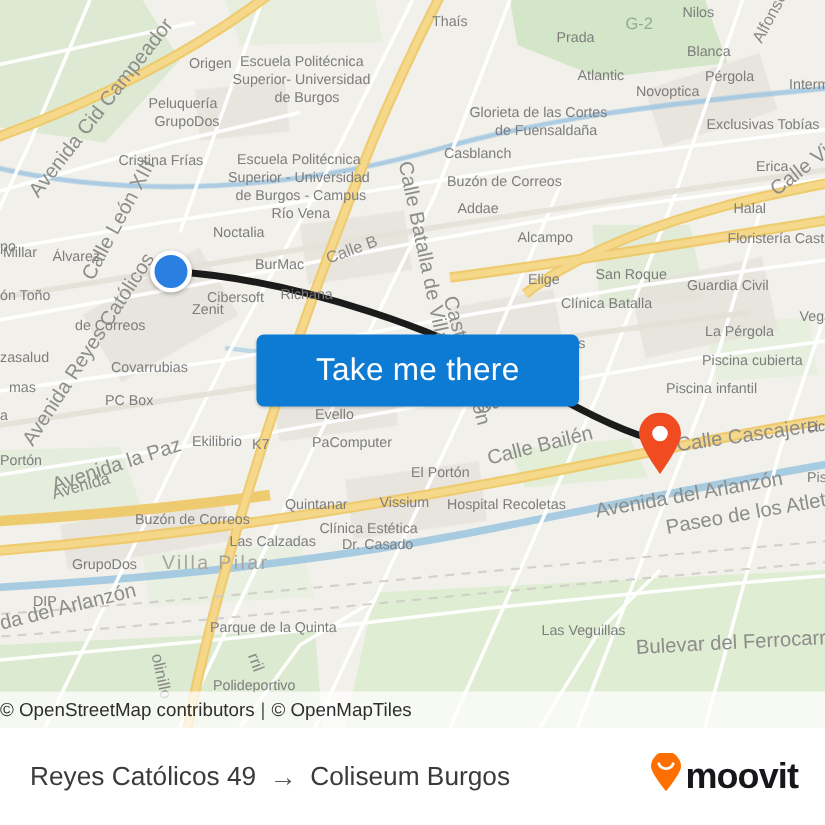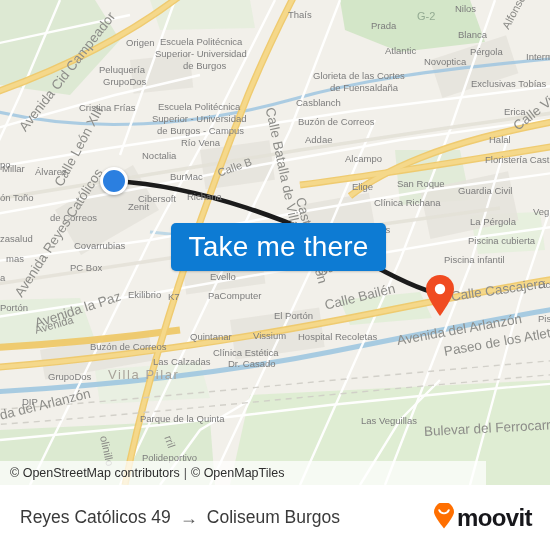--- a/index.html
+++ b/index.html
@@ -39,35 +39,35 @@
     border-radius:50%;background:#2b7fe0;border:3px solid #ffffff;
     box-sizing:border-box;
     box-shadow:0 1px 3px rgba(0,0,0,.30);
   }
   #dest-marker{position:absolute;left:425px;top:275px;width:30px;height:42px;}
 
   
   #take-me-there{
     position:absolute;left:171px;top:223px;width:215px;height:48px;
     background:#0d7bd3;border:none;border-radius:5px;
-    color:#ffffff;font-size:28px;font-family:"Liberation Sans", sans-serif;
+    color:#ffffff;font-size:21px;font-family:"Liberation Sans", sans-serif;
     letter-spacing:.2px;
     cursor:pointer;
     display:flex;align-items:center;justify-content:center;
     box-shadow:0 1px 2px rgba(0,0,0,.18);
     padding:0;
   }
 
   
   #attribution{
-    position:absolute;left:0;bottom:0;width:486px;height:24px;
+    position:absolute;left:0;bottom:0;width:550px;height:24px;
     display:flex;align-items:center;
     background:rgba(255,255,255,.72);
     font-size:12.5px;color:#2e2e2e;
-    padding-left:10px;box-sizing:border-box;
+    padding-left:0;box-sizing:border-box;
     font-family:"Liberation Sans", sans-serif;
   }
   #attribution span{white-space:nowrap;}
   .attr-sep{margin:0 4px;color:#555;}
 
   
   #footer{
     position:absolute;left:0;top:485px;width:550px;height:65px;
     background:#ffffff;
     display:flex;align-items:center;
@@ -215,21 +215,21 @@
         <div class="lbl poi" style="left: 471px; top: 78px;">Exclusivas Tobías</div>
         <div class="lbl street" style="left: 505px; top: 22px; transform: rotate(-62deg);">Alfonso XI</div>
         <div class="lbl poi" style="left: 496px; top: 106px; padding-left: 8px;">Erica</div>
         <div class="lbl bigstreet" style="left: 515px; top: 120px; transform: rotate(-38deg);">Calle Vi</div>
         <div class="lbl poi" style="left: 345px; top: 153px;">Alcampo</div>
         <div class="lbl poi" style="left: 489px; top: 134px;">Halal</div>
         <div class="lbl poi" style="left: 485px; top: 154px;">Floristería Castilla</div>
         <div class="lbl poi" style="left: 352px; top: 181px;">Elige</div>
         <div class="lbl poi" style="left: 397px; top: 178px;">San Roque</div>
         <div class="lbl poi" style="left: 458px; top: 185px;">Guardia Civil</div>
-        <div class="lbl poi" style="left: 374px; top: 197px;">Clínica Richana</div>
+        <div class="lbl poi" style="left: 374px; top: 197px;">Clínica Batalla</div>
         <div class="lbl poi" style="left: 533px; top: 206px;">Vega</div>
         <div class="lbl poi" style="left: 470px; top: 216px;">La Pérgola</div>
         <div class="lbl poi" style="left: 468px; top: 235px;">Piscina cubierta</div>
         <div class="lbl poi" style="left: 444px; top: 254px;">Piscina infantil</div>
         <div class="lbl poi" style="left: 2px; top: 163px;">Millar</div>
         <div class="lbl poi" style="left: 35px; top: 166px;">Álvarez</div>
         <div class="lbl poi" style="left: 0px; top: 192px;">ón Toño</div>
         <div class="lbl poi" style="left: 10px; top: 212px; padding-left: 40px;">de Correos</div>
         <div class="lbl poi" style="left: 0px; top: 233px;">zasalud</div>
         <div class="lbl poi" style="left: 0px; top: 253px; margin-left: 6px;">mas</div>

